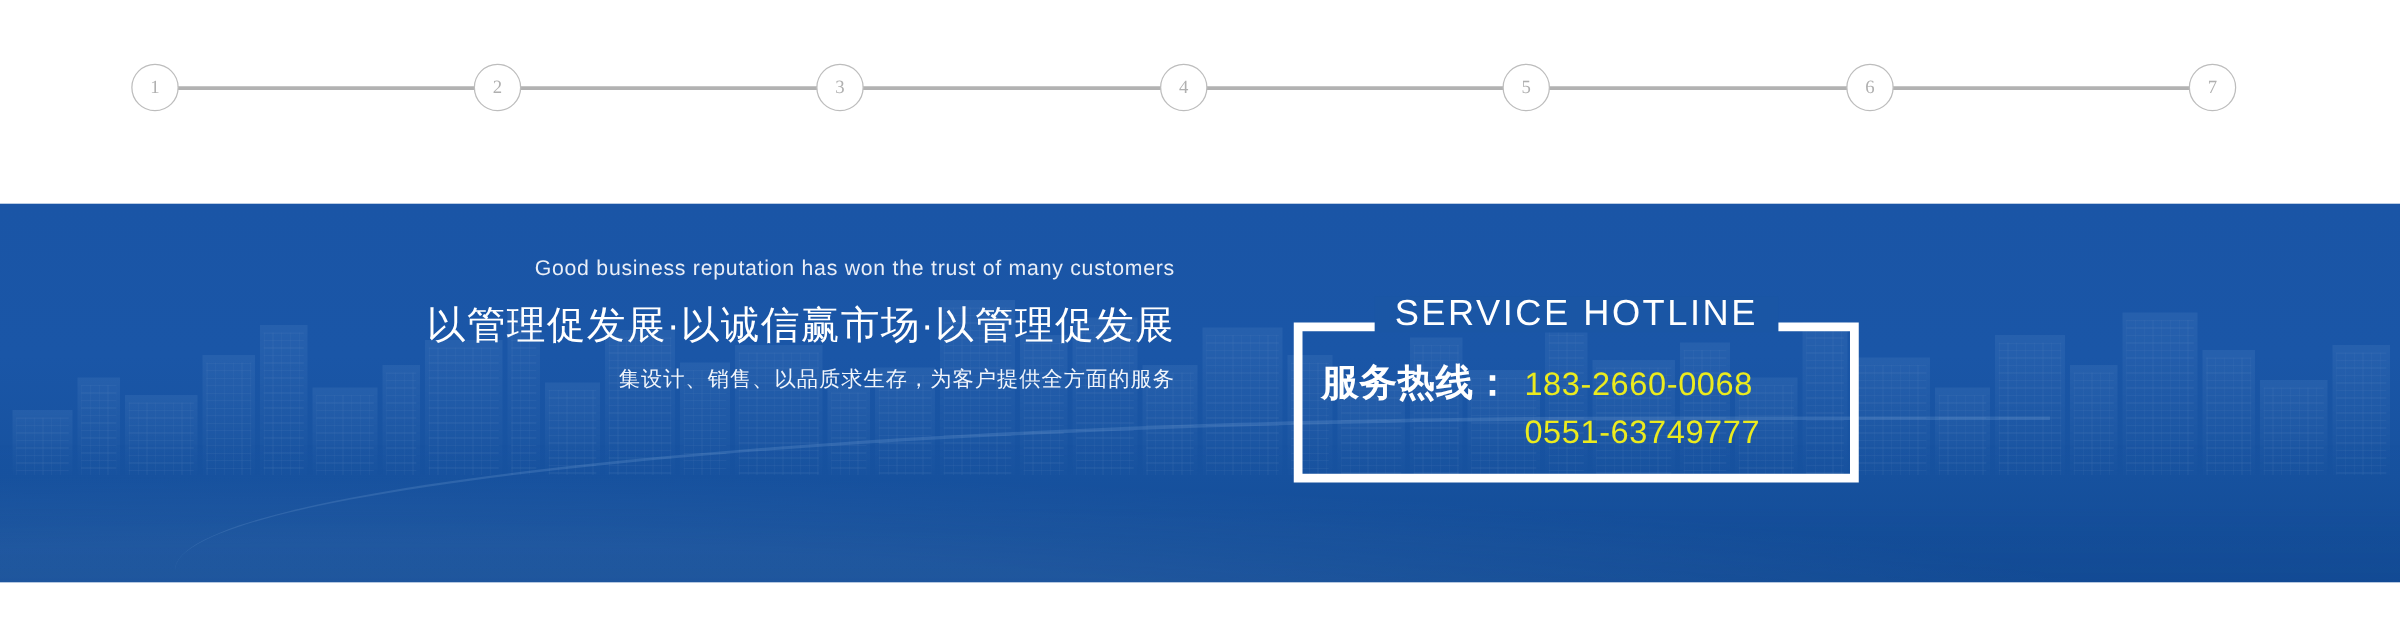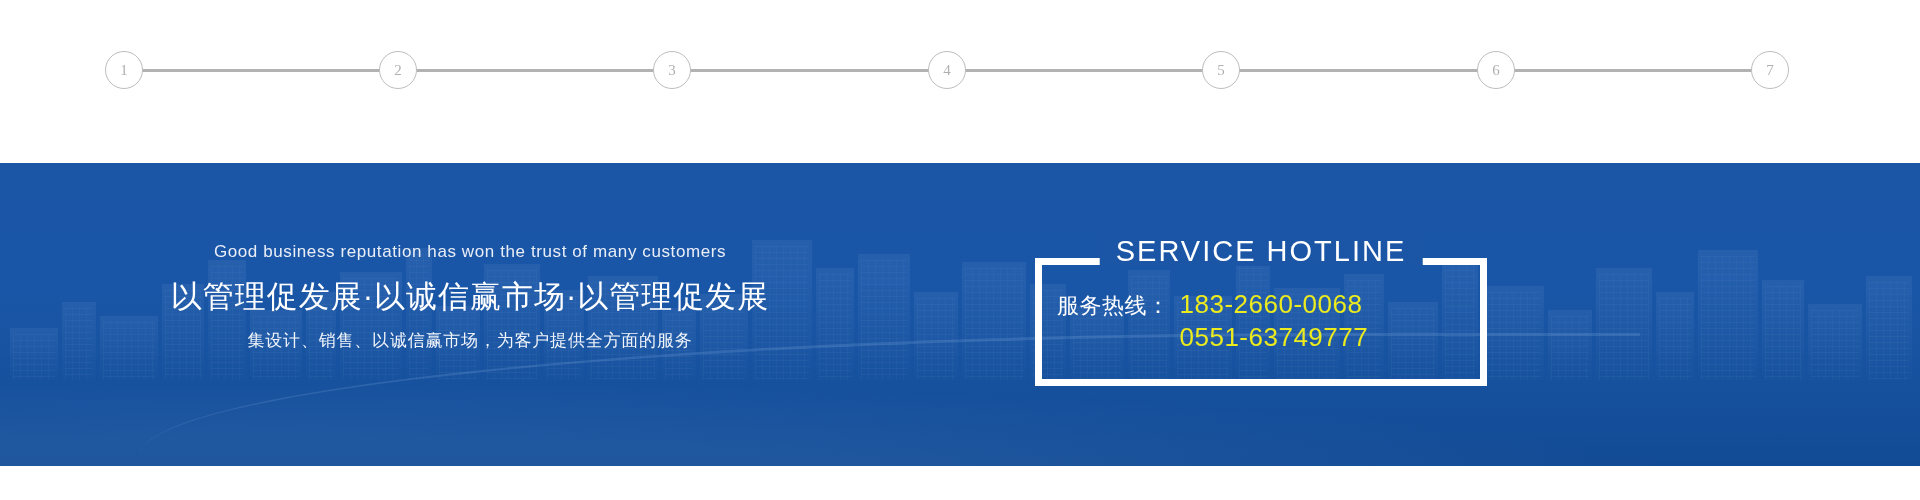--- a/index.html
+++ b/index.html
@@ -119,23 +119,22 @@
     border-top: 3px solid rgba(170,205,240,.45);
     border-left: 0;
   }
 
   
   .slogan {
     position: absolute;
     left: 0;
     top: 42px;
     width: 940px;
-    text-align: center;
+    text-align: right;
     color: #ffffff;
-    margin-top: 37px;
   }
   .slogan-en {
     font-size: 17px;
     letter-spacing: .6px;
     color: #e9eef7;
     line-height: 1.2;
     white-space: nowrap;
   }
   .slogan-cn-main {
     margin-top: 16px;
@@ -191,22 +190,22 @@
   }
   .hotline-row {
     display: flex;
     align-items: baseline;
     justify-content: flex-start;
     line-height: 1.28;
     white-space: nowrap;
   }
   .hotline-label {
     color: #ffffff;
-    font-size: 22px;
-    font-weight: normal;
+    font-size: 30px;
+    font-weight: bold;
     letter-spacing: .5px;
   }
   .hotline-number {
     color: #ebeb1e;
     font-size: 26px;
     font-weight: normal;
     letter-spacing: .5px;
     margin-left: 10px;
   }
   .hotline-row.second .hotline-label {
@@ -293,21 +292,21 @@
       <div class="b" style="left:1698px; width:60px;  height:130px;"></div>
       <div class="b" style="left:1762px; width:42px;  height:100px;"></div>
       <div class="b" style="left:1808px; width:54px;  height:76px;"></div>
       <div class="b" style="left:1866px; width:46px;  height:104px;"></div>
     </div>
     <div class="road"></div>
 
     <div class="slogan">
       <div class="slogan-en">Good business  reputation has  won  the  trust  of  many  customers</div>
       <div class="slogan-cn-main">以管理促发展·以诚信赢市场·以管理促发展</div>
-      <div class="slogan-cn-sub">集设计、销售、以诚信赢市场，为客户提供全方面的服务</div>
+      <div class="slogan-cn-sub">集设计、销售、以品质求生存，为客户提供全方面的服务</div>
     </div>
 
     <div class="hotline">
       <div class="hotline-frame"></div>
       <div class="hotline-title">SERVICE  HOTLINE</div>
       <div class="hotline-rows">
         <div class="hotline-row">
           <span class="hotline-label">服务热线：</span>
           <span class="hotline-number">183-2660-0068</span>
         </div>

